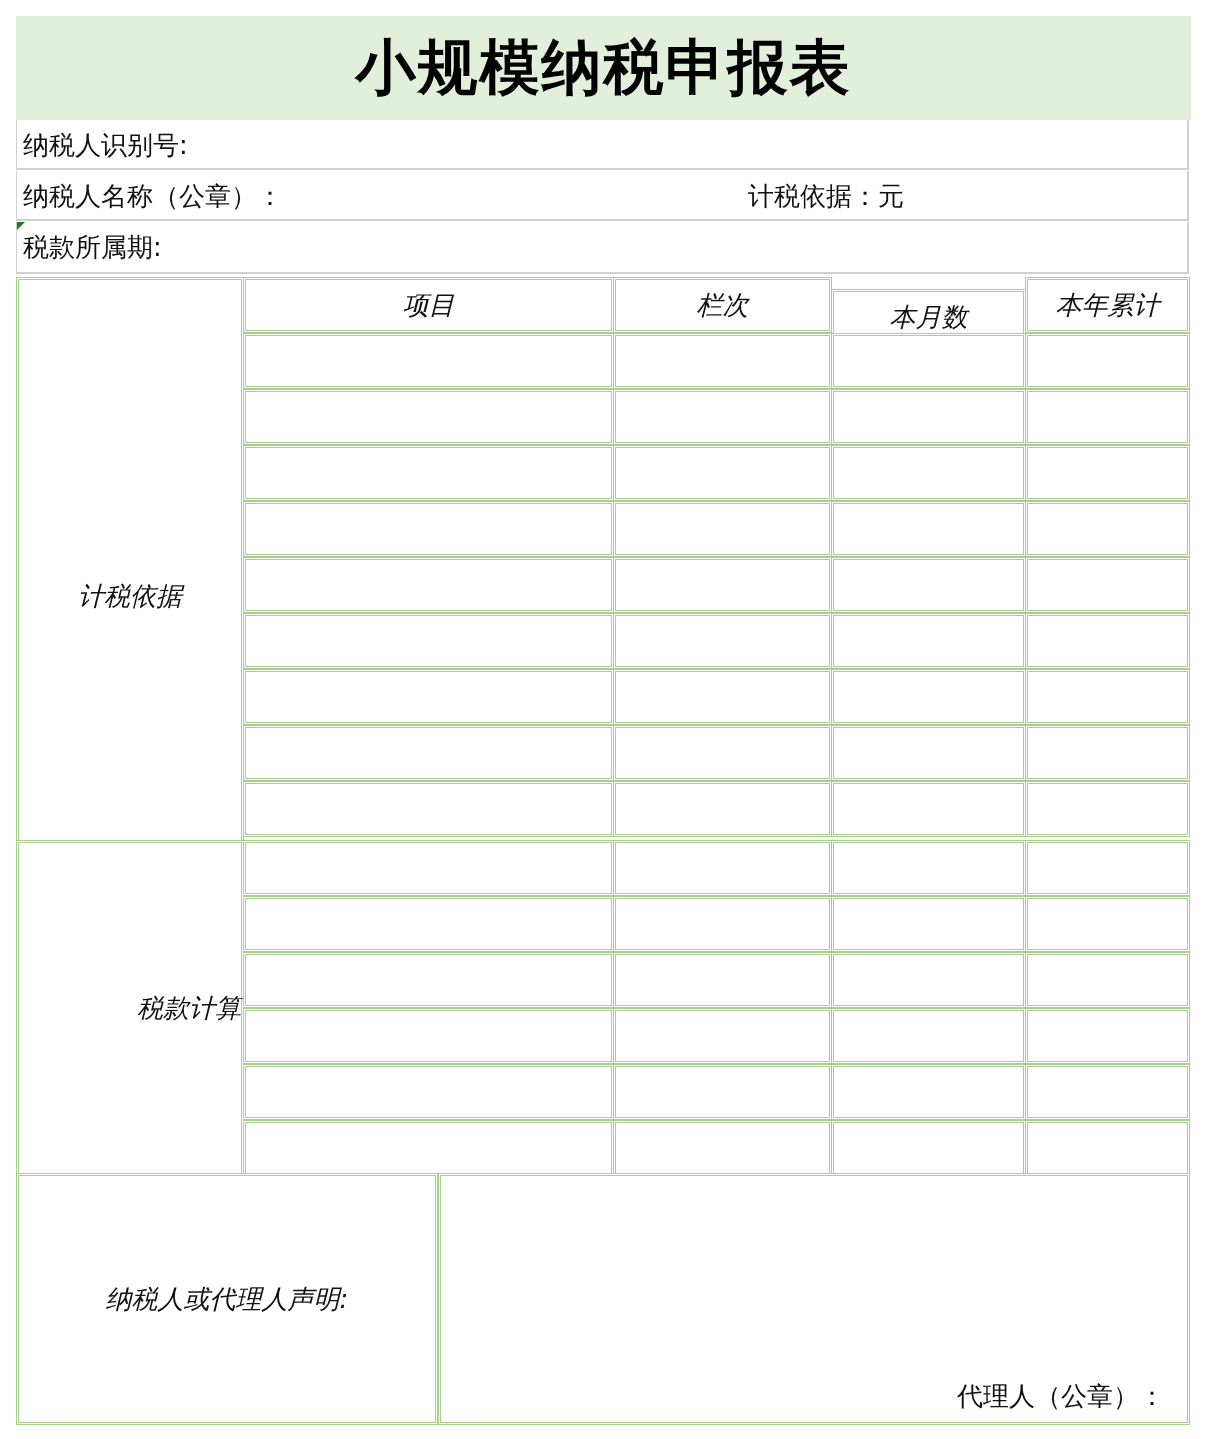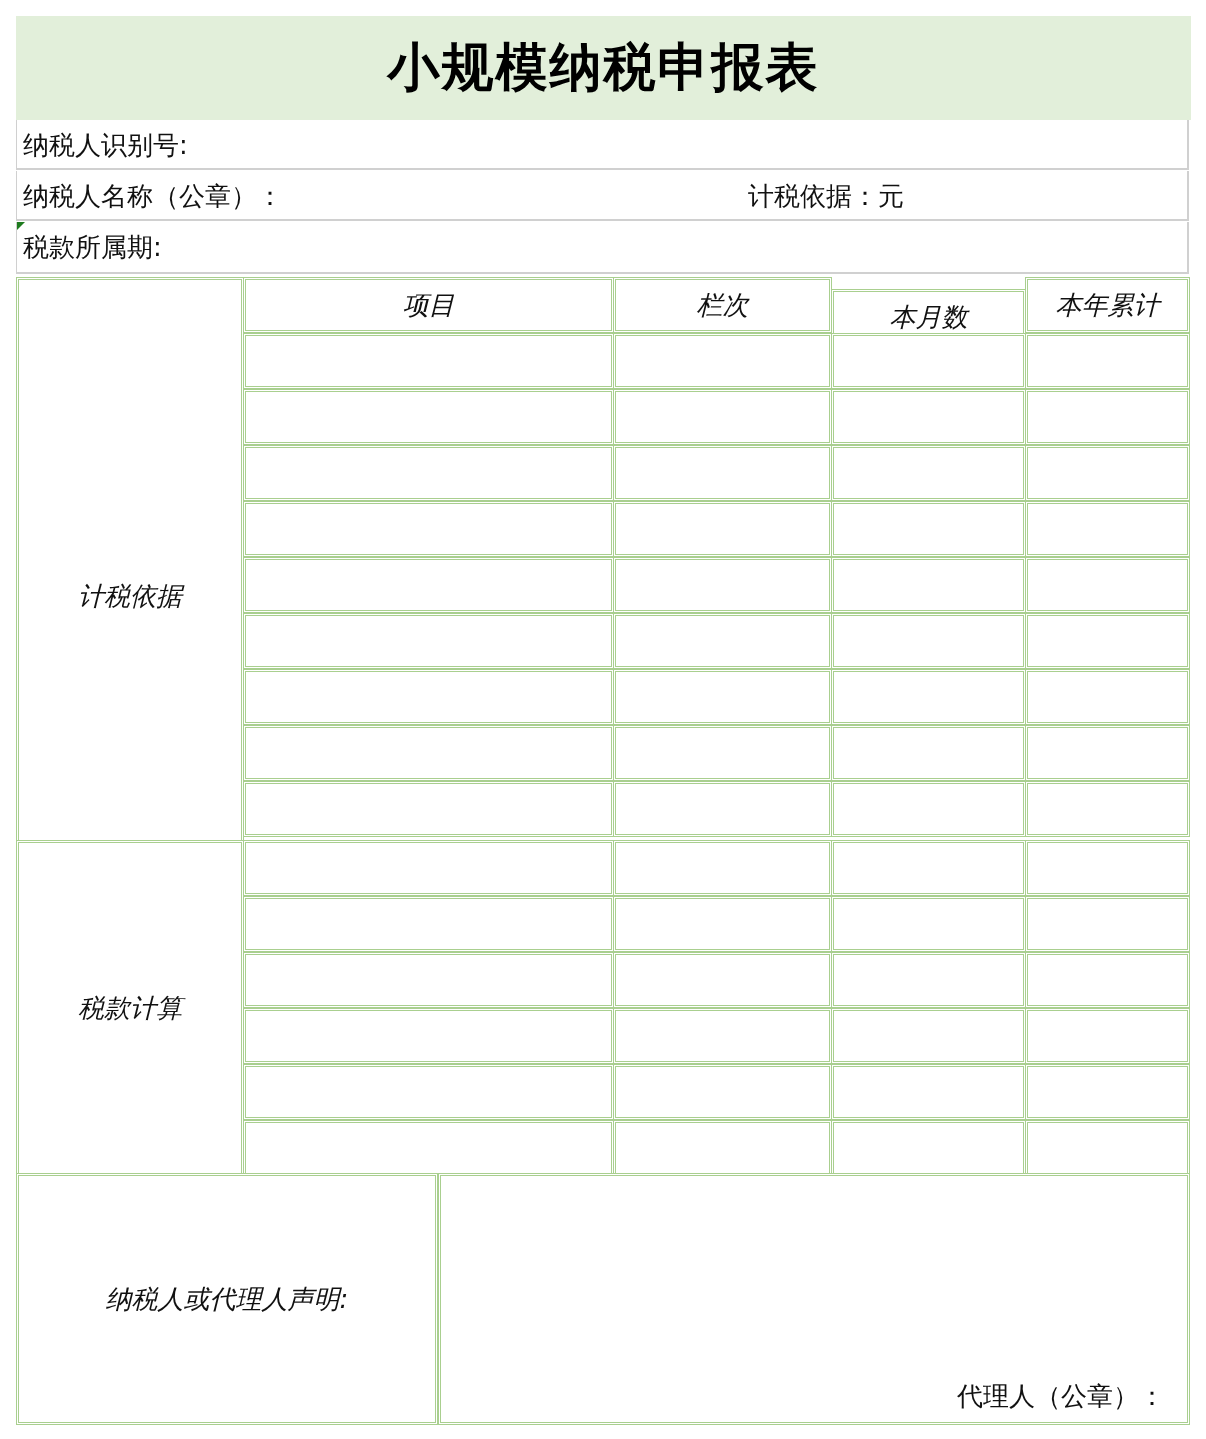--- a/index.html
+++ b/index.html
@@ -1,20 +1,20 @@
 <!DOCTYPE html>
 <html><head>
 <meta charset="utf-8">
 <style>
   html, body { margin:0; padding:0; background:#ffffff; }
   body { width:1206px; height:1439px; position:relative; overflow:hidden;
          font-family:"DejaVu Sans", "Liberation Sans", sans-serif; color:#111; }
   .title-band { position:absolute; left:16px; top:16px; width:1175px; height:104px;
                 background:#e2efda; display:flex; align-items:center; justify-content:center; }
-  .title-band span { font-size:52px; font-weight:bold; letter-spacing:2px; color:#000; }
+  .title-band span { font-size:60px; font-weight:bold; letter-spacing:2px; color:#000; }
   .info-row { position:absolute; left:16px; width:1173px; height:50px;
               border-left:1px solid #d0d0d0; border-right:2px solid #d0d0d0; border-bottom:2px solid #d0d0d0;
               font-size:26px; line-height:50px; box-sizing:border-box; }
   .info-row .lbl { position:absolute; left:6px; top:0; }
   .info-row .lbl2 { position:absolute; left:731px; top:0; }
   .corner-mark { position:absolute; left:0; top:0; width:0; height:0;
                  border-top:8px solid #1e7b1e; border-right:8px solid transparent; }
   .cell { position:absolute; box-sizing:border-box; border:3px double #a9cf8f;
           display:flex; align-items:center; justify-content:center; font-size:26px; background:#fff; }
   .cell .txt { white-space:nowrap;font-style:italic; }
@@ -84,21 +84,21 @@
     <div class="cell" style="left: 831px; top: 669px; width: 195px; height: 56px;"></div>
     <div class="cell" style="left: 1025px; top: 669px; width: 165px; height: 56px;"></div>
     <div class="cell" style="left: 243px; top: 725px; width: 371px; height: 56px;"></div>
     <div class="cell" style="left: 613px; top: 725px; width: 219px; height: 56px;"></div>
     <div class="cell" style="left: 831px; top: 725px; width: 195px; height: 56px;"></div>
     <div class="cell" style="left: 1025px; top: 725px; width: 165px; height: 56px;"></div>
     <div class="cell" style="left: 243px; top: 781px; width: 371px; height: 56px;"></div>
     <div class="cell" style="left: 613px; top: 781px; width: 219px; height: 56px;"></div>
     <div class="cell" style="left: 831px; top: 781px; width: 195px; height: 56px;"></div>
     <div class="cell" style="left: 1025px; top: 781px; width: 165px; height: 56px;"></div>
-    <div class="cell" style="left: 16px; top: 840px; width: 228px; height: 336px;">
+    <div class="cell" style="left: 16px; top: 840px; width: 228px; height: 336px; justify-content: flex-end;">
       <span class="txt">税款计算</span>
     </div>
     <div class="cell" style="left: 243px; top: 840px; width: 371px; height: 56px;"></div>
     <div class="cell" style="left: 613px; top: 840px; width: 219px; height: 56px;"></div>
     <div class="cell" style="left: 831px; top: 840px; width: 195px; height: 56px;"></div>
     <div class="cell" style="left: 1025px; top: 840px; width: 165px; height: 56px;"></div>
     <div class="cell" style="left: 243px; top: 896px; width: 371px; height: 56px;"></div>
     <div class="cell" style="left: 613px; top: 896px; width: 219px; height: 56px;"></div>
     <div class="cell" style="left: 831px; top: 896px; width: 195px; height: 56px;"></div>
     <div class="cell" style="left: 1025px; top: 896px; width: 165px; height: 56px;"></div>

